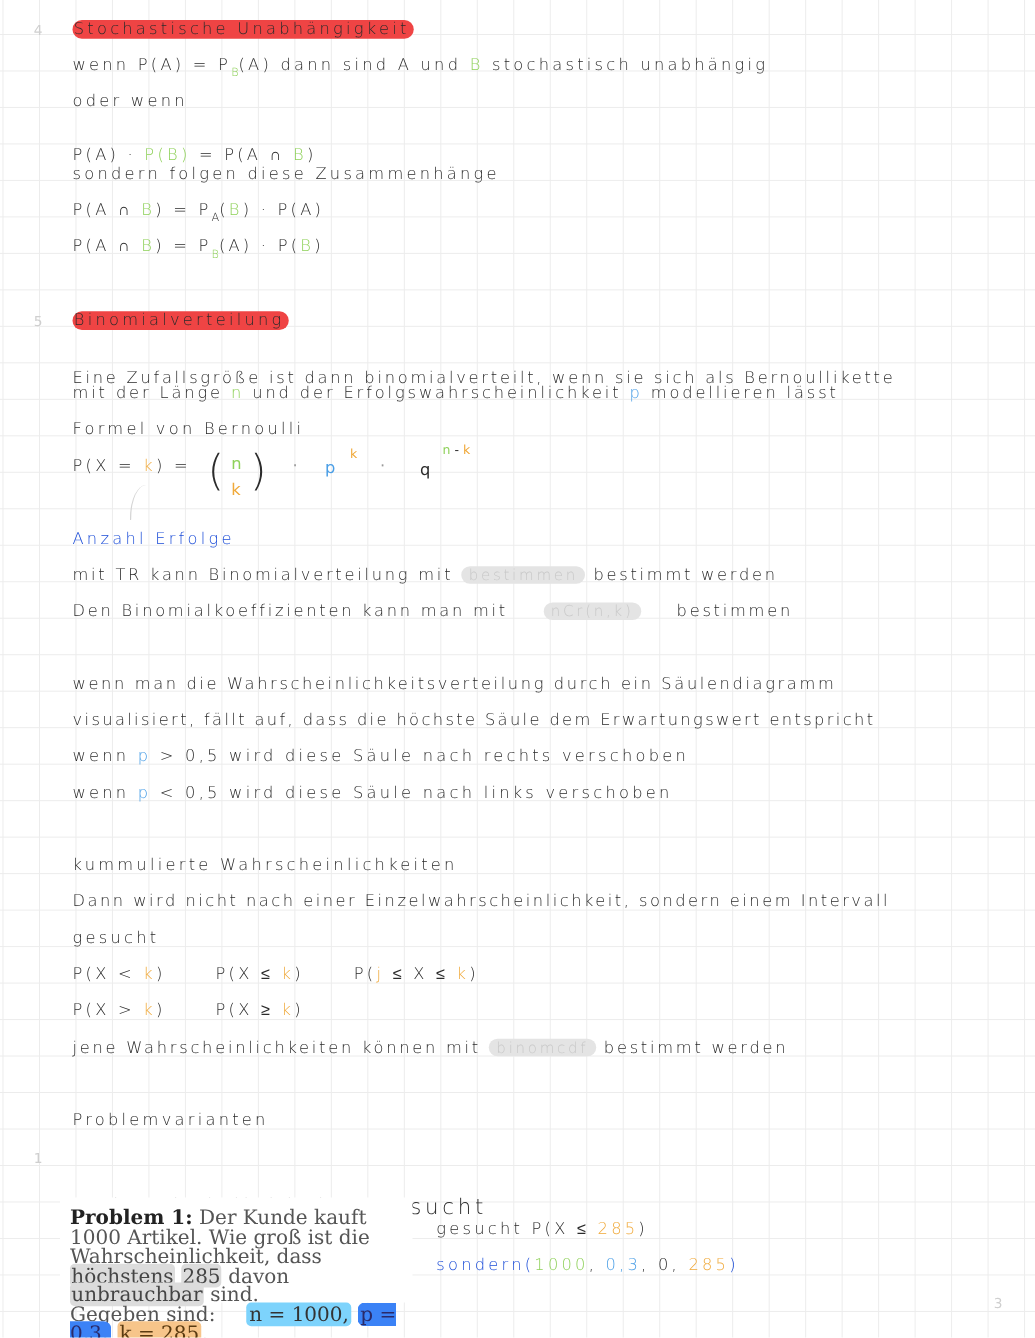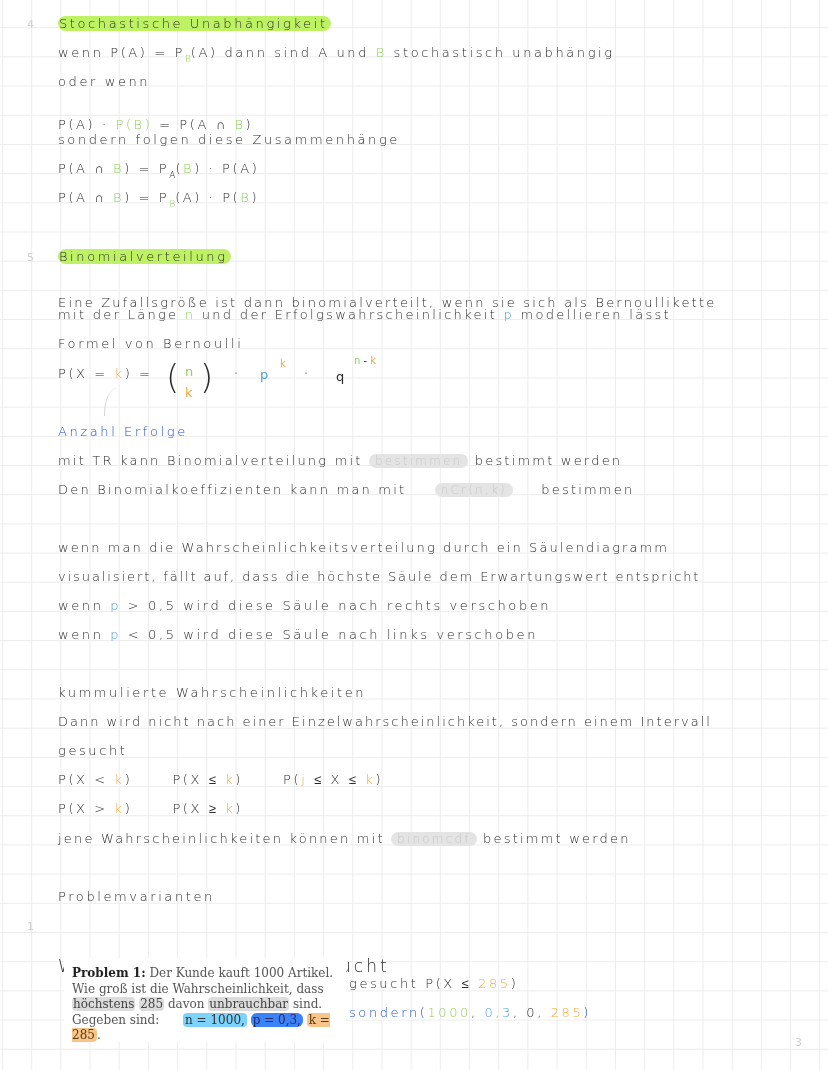--- a/index.html
+++ b/index.html
@@ -16,21 +16,21 @@
   }
   .line {
     position: absolute; left: 58px;
     font-size: 13px; letter-spacing: 2.6px; white-space: nowrap;
     font-weight: 300; line-height: 18px;
   }
   .margin-num {
     position: absolute; left: 27px; font-size: 11px; color: #cfcfcf;
   }
   .heading {
-    background: #bef264; border-radius: 8px; padding: 0 3px 0 1px;
+    background: #ef4444; border-radius: 8px; padding: 0 3px 0 1px;
   }
   .g { color: #8fd15a; }
   .o { color: #f0a93a; }
   .b { color: #4a9ee6; }
   .faint { color: #1d4ed8; }
   .sub { font-size: 9px; vertical-align: -5px; letter-spacing: 0; }
   .pill {
     display: inline-block; background: #e4e4e4; color: #c8c8c8;
     border-radius: 8px; padding: 0 6px; line-height: 14px; font-size: 12px;
   }
@@ -38,23 +38,23 @@
   .sp2 { display: inline-block; width: 40px; }
   .binom {
     position: absolute; font-size: 13px; letter-spacing: 0;
   }
   .paren { position: absolute; font-size: 34px; font-weight: 200; top: 357px; color: #2b2b2b; }
   .pointer {
     position: absolute; left: 104px; top: 388px; width: 12px; height: 28px;
     border-left: 1px solid #d5d5d5; border-top-left-radius: 14px 28px;
   }
   .problem-box {
-    position: absolute; left: 64px; top: 958px; width: 282px; height: 84px;
+    position: absolute; left: 48px; top: 958px; width: 282px; height: 84px;
     background: #ffffff;
-    font-family: "DejaVu Serif", serif; font-size: 12px; line-height: 15.5px;
+    font-family: "DejaVu Serif", serif; font-size: 16px; line-height: 15.5px;
     color: #555; padding: 8px 0 0 8px; box-sizing: border-box;
   }
   .problem-box b { color: #222; }
   .hl-gray { background: #dcdcdc; border-radius: 4px; padding: 0 1px; color: #444; }
   .hl-green { background: #7dd3fc; border-radius: 4px; padding: 0 2px; color: #333; margin-left: 20px; }
   .hl-blue { background: #3b82f6; border-radius: 6px; padding: 0 2px; color: #2a2a6a; }
   .hl-orange { background: #f7c58a; border-radius: 4px; padding: 0 2px; color: #5a3a10; }
   .page-num { position: absolute; right: 26px; top: 1036px; font-size: 11px; color: #cfcfcf; }
 </style>
 </head>

